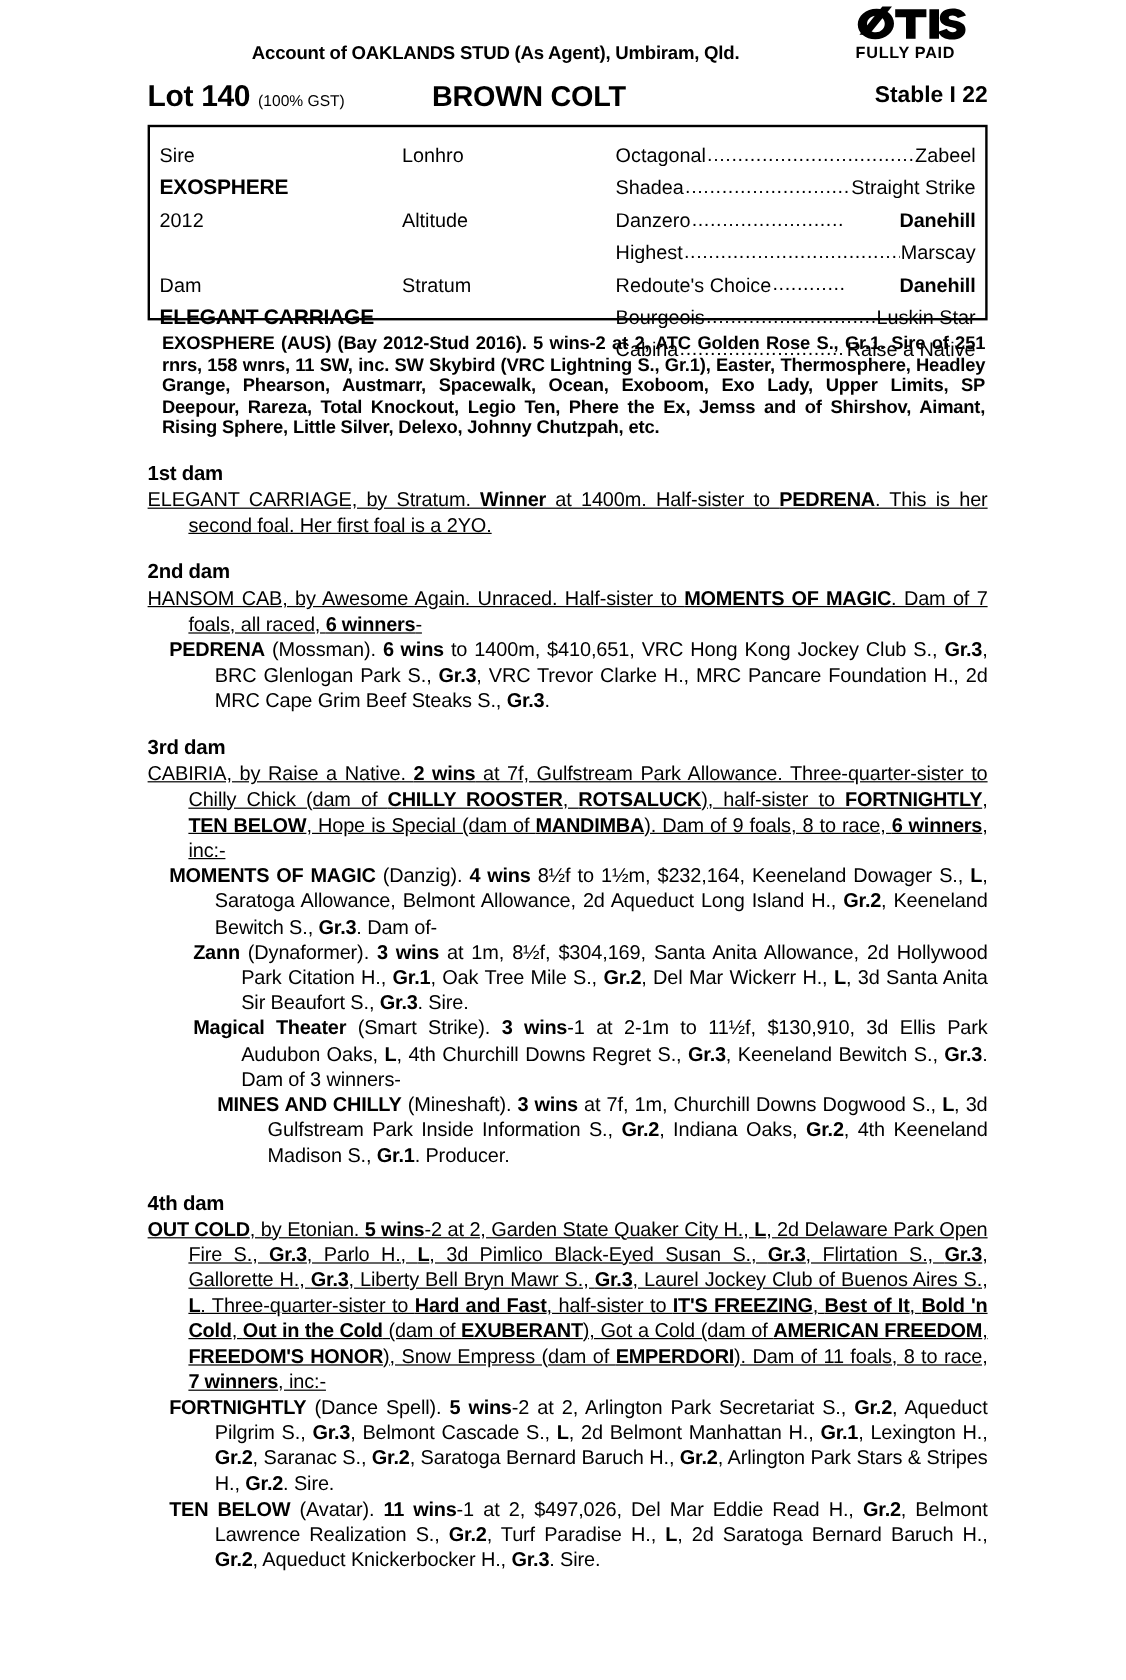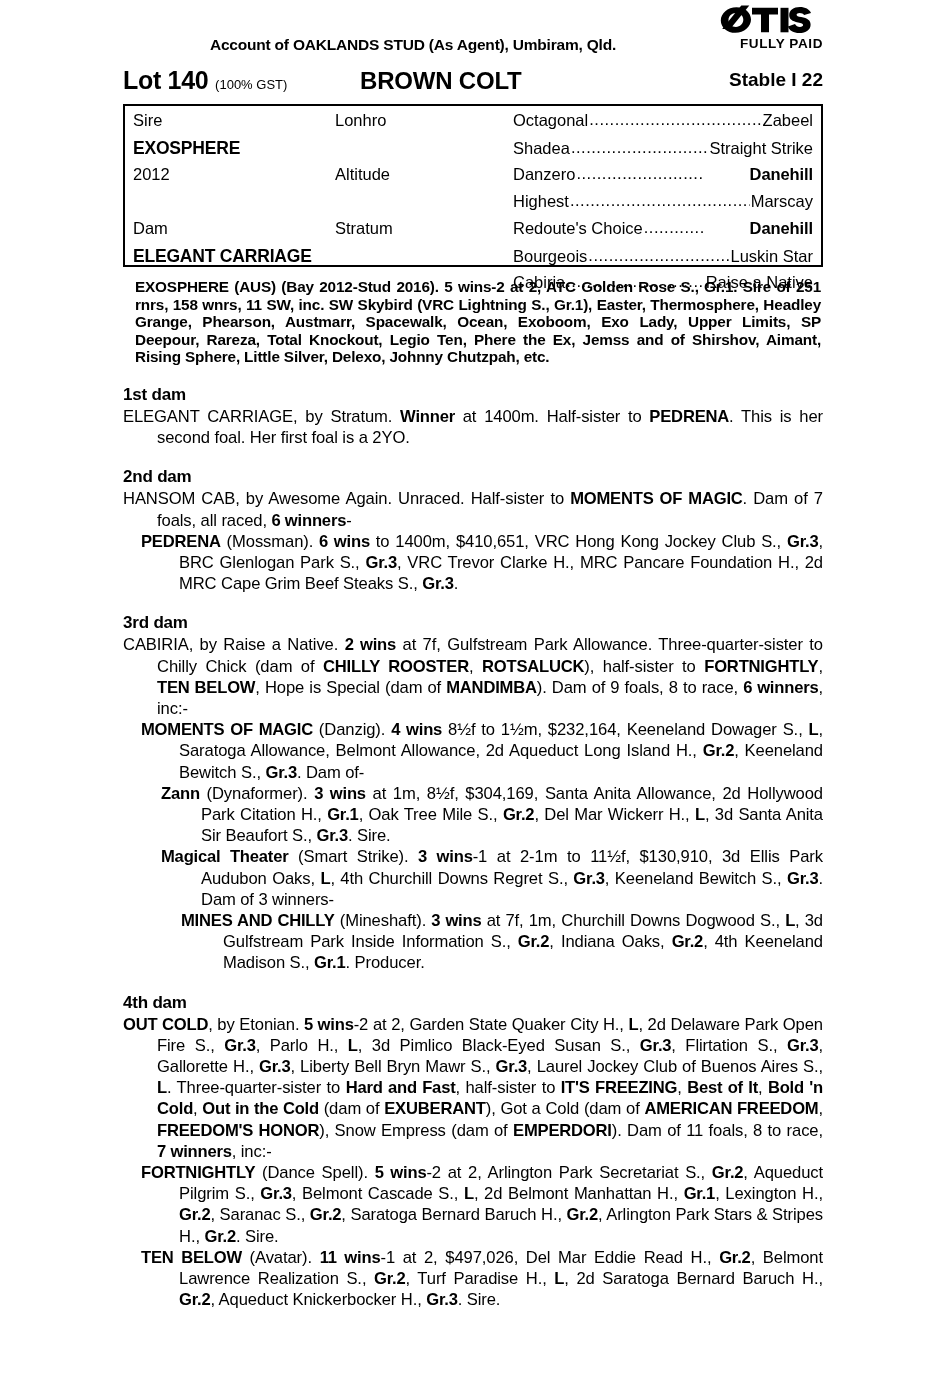--- a/index.html
+++ b/index.html
@@ -36,21 +36,21 @@
     font-size: 15.5px;
     font-weight: bold;
     letter-spacing: -0.2px;
     white-space: nowrap;
   }
   .logo-block {
     position: absolute;
     right: 0;
     top: 5px;
     width: 110px;
-    text-align: right;
+    text-align: left;
   }
   .logo-mark {
     display: block;
     line-height: 0;
   }
   .logo-sub {
     display: block;
     font-size: 13.5px;
     font-weight: bold;
     letter-spacing: 0.6px;
@@ -156,20 +156,21 @@
     white-space: nowrap;
     flex: 0 0 178px;
   }
   .col-c {
     flex: 1 1 auto;
     font-size: 16.5px;
     display: flex;
     align-items: center;
     min-width: 0;
     white-space: nowrap;
+    margin-top: 10px;
   }
   .gp-name { flex: 0 0 auto; }
   .leader {
     flex: 1 1 auto;
     overflow: hidden;
     margin: 0 1px;
     position: relative;
     top: -1px;
   }
   .leader::before {
@@ -204,21 +205,21 @@
   }
   p.entry {
     margin: 0;
     font-size: 16.6px;
     line-height: 21.2px;
     text-align: justify;
     text-justify: inter-word;
     letter-spacing: -0.1px;
   }
   
-  p.lvl0 { padding-left: 34px; text-indent: -34px; margin-left: 0; }
+  p.lvl0 { padding-left: 34px; text-indent: -34px; margin-left: 0; text-decoration: underline; }
   p.lvl1 { padding-left: 56px; text-indent: -38px; }
   p.lvl2 { padding-left: 78px; text-indent: -40px; }
   p.lvl3 { padding-left: 100px; text-indent: -42px; }
   b { font-weight: bold; letter-spacing: -0.2px; }
 </style>
 </head>
 <body>
 
 <div class="page">
 

